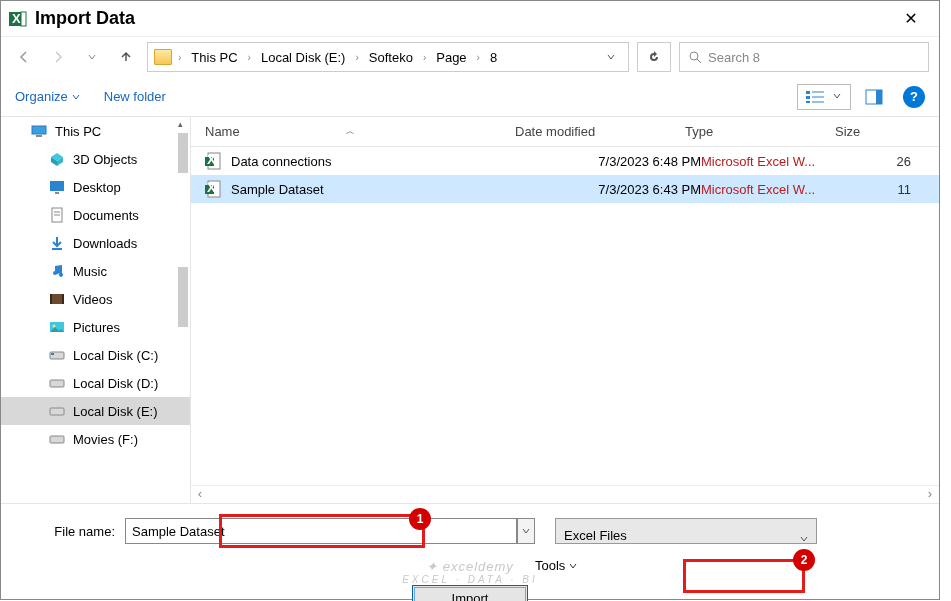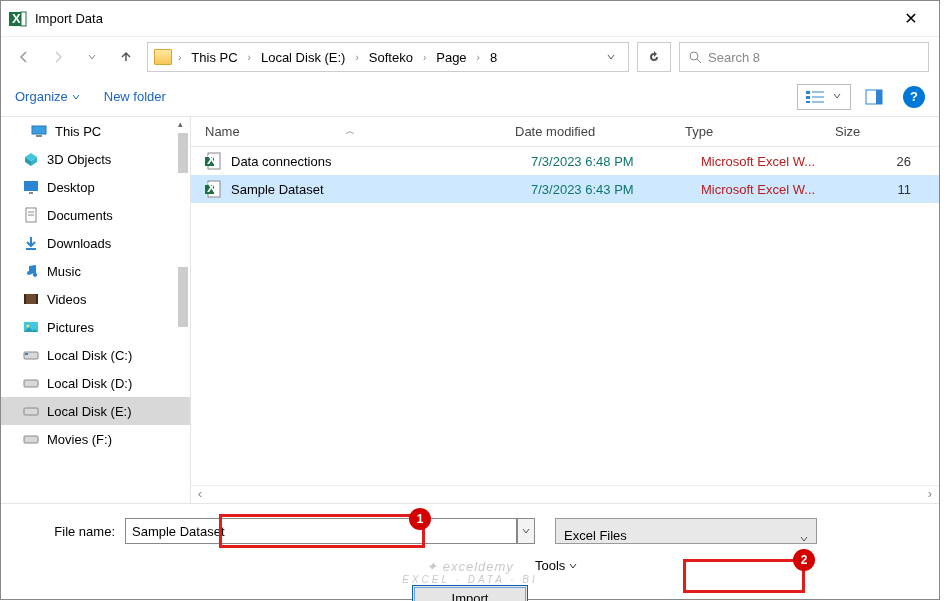--- a/index.html
+++ b/index.html
@@ -3,21 +3,21 @@
 <meta charset="utf-8">
 <style>
 * { box-sizing: border-box; margin: 0; padding: 0; font-family: "Segoe UI", Tahoma, sans-serif; font-size: 13px; }
 body { background: #fff; width: 951px; height: 601px; position: relative; overflow: hidden; }
 
 .window { width: 940px; height: 600px; border: 1px solid #888; background: #fff; display: flex; flex-direction: column; }
 
 
 .titlebar { height: 36px; display: flex; align-items: center; padding: 0 8px; border-bottom: 1px solid #eee; }
 .titlebar .app-icon { width: 18px; height: 18px; margin-right: 8px; }
-.titlebar .title { flex: 1; font-size: 13px; }
+.titlebar .title { flex: 1; font-size: 18px; font-weight: bold; }
 .titlebar .close { width: 40px; height: 30px; text-align: center; line-height: 30px; font-size: 16px; }
 
 
 .navbar { height: 40px; display: flex; align-items: center; padding: 6px 10px; gap: 8px; }
 .nav-btn { width: 26px; height: 26px; display: flex; align-items: center; justify-content: center; color: #888; border-radius: 2px; }
 .breadcrumb { flex: 1; height: 30px; border: 1px solid #ccc; background: #fff; display: flex; align-items: center; padding: 0 6px; gap: 4px; }
 .bc-folder { width: 18px; height: 16px; background: linear-gradient(#ffe9a2,#f7c654); border: 1px solid #d8a530; border-radius: 1px; }
 .bc-sep { color: #888; font-size: 10px; margin: 0 2px; }
 .bc-item { padding: 4px 4px; }
 .bc-drop { color: #555; margin-left: auto; padding: 0 6px; }
@@ -29,42 +29,42 @@
 .tb-link { color: #1a66c4; margin-right: 24px; display:flex; align-items:center; gap:4px;}
 .tb-right { margin-left: auto; display: flex; align-items: center; gap: 6px; }
 .view-btn { width: 34px; height: 26px; border:1px solid transparent; display:flex;align-items:center;justify-content:center; }
 .view-btn.combo { width: 54px; border:1px solid #bbb; }
 .help-icon { width: 22px; height: 22px; border-radius: 50%; background: #0078d7; color:#fff; text-align:center; line-height:22px; font-weight:bold; margin-left:6px;}
 
 
 .body { flex: 1; display: flex; min-height: 0; }
 .sidebar { width: 190px; border-right: 1px solid #e5e5e5; overflow-y: auto; position: relative; }
 .sb-item { height: 28px; display:flex; align-items:center; padding-left: 30px; gap:8px; }
-.sb-item.sub { padding-left: 22px; text-align: center; }
+.sb-item.sub { padding-left: 48px; text-align: center; }
 .sb-item.sel { background: #d8d8d8; }
 .sb-icon { width:16px; height:16px; display:inline-block; }
 .scroll-hint { position:absolute; right:2px; top:0; width:10px; height:100%; }
 .scroll-up { position:absolute; top:2px; width:10px; height:10px; font-size:9px; color:#666;}
 .scroll-thumb { position:absolute; top:16px; width:10px; height:40px; background:#ccc; }
 .scroll-thumb2 { position:absolute; top:150px; width:10px; height:60px; background:#ccc; }
 
 .filepane { flex:1; display:flex; flex-direction:column; }
 .col-headers { height: 30px; display:flex; align-items:center; border-bottom: 1px solid #e5e5e5; padding-left: 14px; color:#444;}
 .col-name { width: 310px; display:flex; align-items:center; gap:6px;}
 .sort-caret { font-size: 9px; color:#555; margin-left:100px;}
 .col-date { width: 170px; }
 .col-type { width: 150px; }
 .col-size { width: 60px; }
 
 .file-rows { overflow:auto; }
 .file-row { height: 28px; display:flex; align-items:center; padding-left: 14px; }
 .file-row.sel { background: #cde8ff; }
 .fr-icon { width:18px; height:18px; margin-right: 8px; }
 .fr-name { width: 300px; }
-.fr-date { width: 170px; color:#0f766e; }
+.fr-date { width: 170px; color:#000000;text-align:right; }
 .fr-type { width: 150px; color:#b91c1c; }
 .fr-size { width: 60px; text-align:right; color:#333; }
 
 .hscroll { height: 18px; border-top:1px solid #eee; display:flex; }
 .hs-left { width:18px; text-align:center; color:#888;}
 .hs-track { flex:1; }
 .hs-right { width:18px; text-align:center; color:#888;}
 
 
 .footer { height: 96px; border-top: 1px solid #e5e5e5; padding: 10px 14px; position:relative; }

